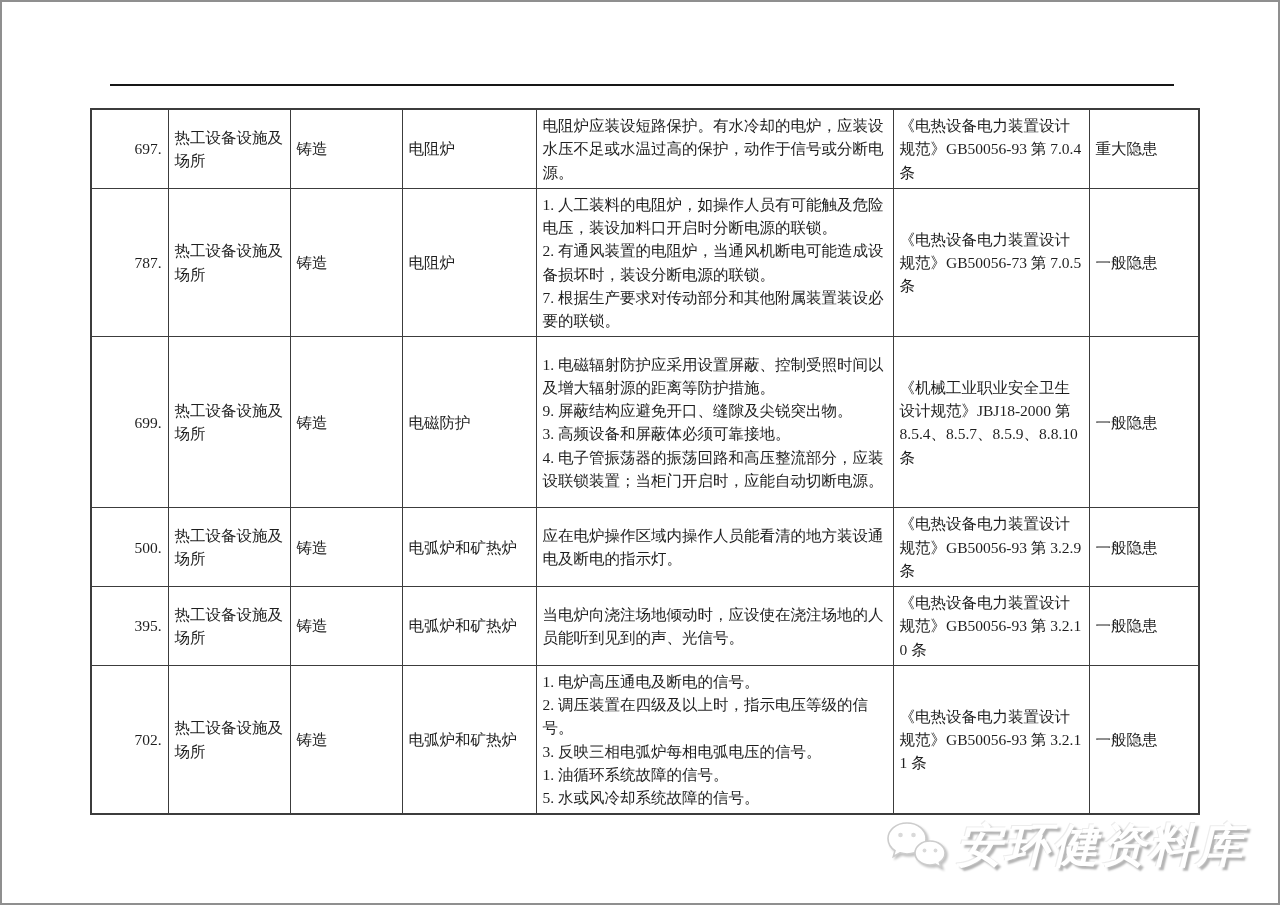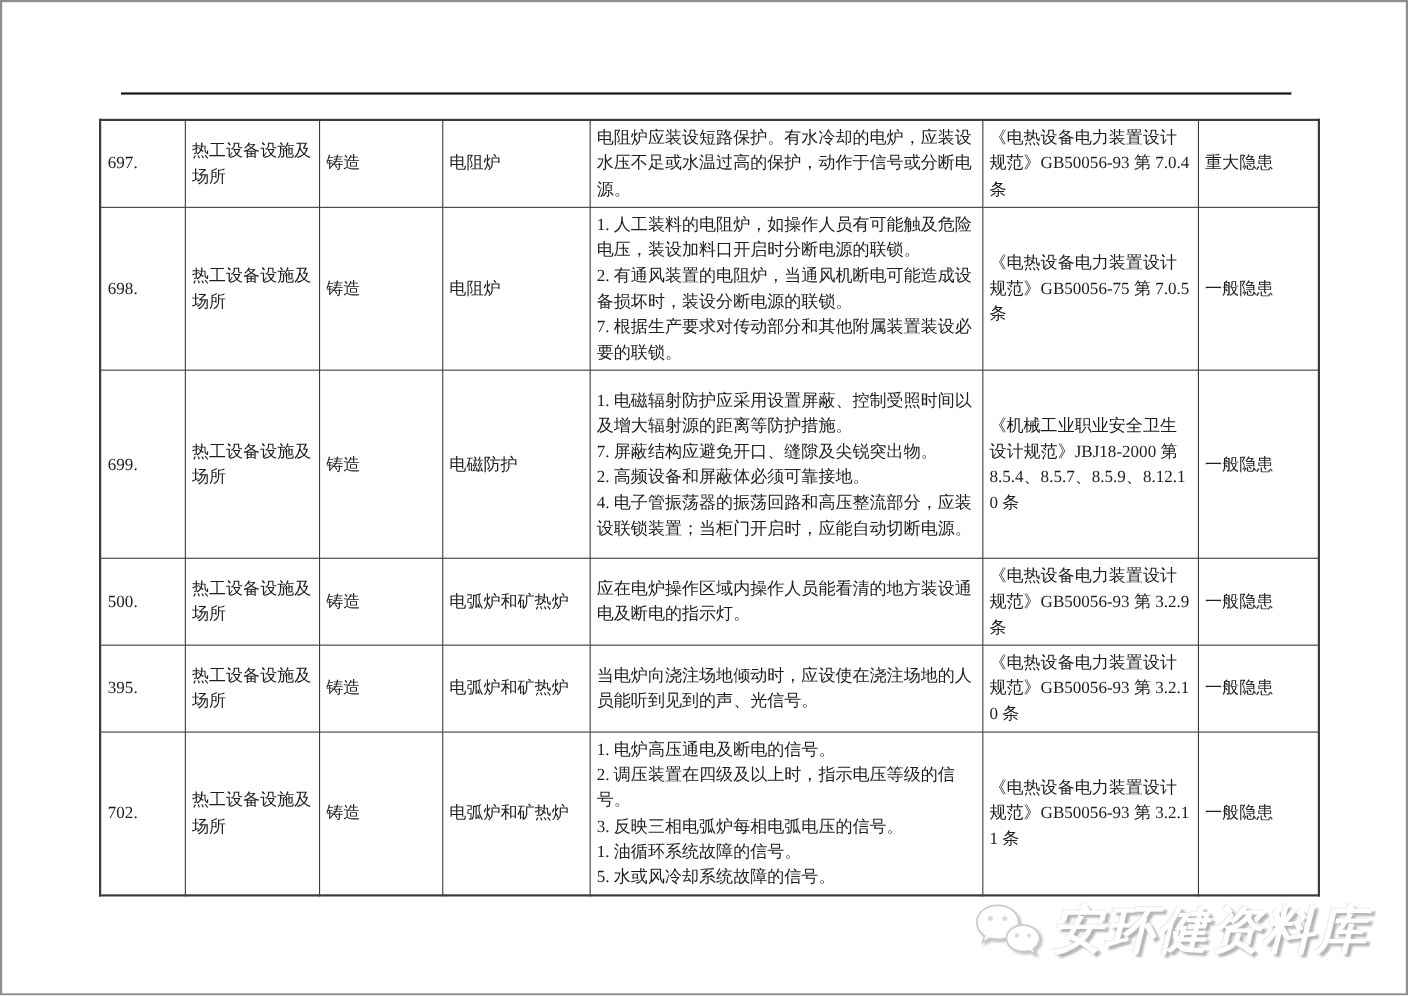--- a/index.html
+++ b/index.html
@@ -28,21 +28,21 @@
   }
   table.hazard td{
     border:1px solid #3c3c3c;
     vertical-align:middle;
     font-size:15.5px;
     line-height:1.5;
     padding:4px 6px;
     word-break:break-all;
   }
   table.hazard{border:2px solid #3c3c3c;}
-  td.c-no{text-align:left;padding:4px 2px;}
+  td.c-no{text-align:right;padding:4px 2px;}
   td.c-desc .line{margin:0;}
   tr.h-697{height:74px;}
   tr.h-698{height:144px;}
   tr.h-699{height:171px;}
   tr.h-700{height:69px;}
   tr.h-701{height:72px;}
   tr.h-702{height:144px;}
   .watermark{
     position:absolute;
     right:34px;bottom:26px;
@@ -87,44 +87,44 @@
       <td class="c-place">热工设备设施及场所</td>
       <td class="c-proc">铸造</td>
       <td class="c-equip">电阻炉</td>
       <td class="c-desc">
             <div class="line">电阻炉应装设短路保护。有水冷却的电炉，应装设水压不足或水温过高的保护，动作于信号或分断电源。</div>
           </td>
       <td class="c-basis">《电热设备电力装置设计规范》GB50056-93 第 7.0.4 条</td>
       <td class="c-level">重大隐患</td>
     </tr>
         <tr class="h-698">
-      <td class="c-no">698.</td>
+      <td class="c-no">787.</td>
       <td class="c-place">热工设备设施及场所</td>
       <td class="c-proc">铸造</td>
       <td class="c-equip">电阻炉</td>
       <td class="c-desc">
             <div class="line">1. 人工装料的电阻炉，如操作人员有可能触及危险电压，装设加料口开启时分断电源的联锁。</div>
             <div class="line">2. 有通风装置的电阻炉，当通风机断电可能造成设备损坏时，装设分断电源的联锁。</div>
             <div class="line">7. 根据生产要求对传动部分和其他附属装置装设必要的联锁。</div>
           </td>
-      <td class="c-basis">《电热设备电力装置设计规范》GB50056-75 第 7.0.5 条</td>
+      <td class="c-basis">《电热设备电力装置设计规范》GB50056-73 第 7.0.5 条</td>
       <td class="c-level">一般隐患</td>
     </tr>
         <tr class="h-699">
       <td class="c-no">699.</td>
       <td class="c-place">热工设备设施及场所</td>
       <td class="c-proc">铸造</td>
       <td class="c-equip">电磁防护</td>
       <td class="c-desc">
             <div class="line">1. 电磁辐射防护应采用设置屏蔽、控制受照时间以及增大辐射源的距离等防护措施。</div>
-            <div class="line">7. 屏蔽结构应避免开口、缝隙及尖锐突出物。</div>
-            <div class="line">2. 高频设备和屏蔽体必须可靠接地。</div>
+            <div class="line">9. 屏蔽结构应避免开口、缝隙及尖锐突出物。</div>
+            <div class="line">3. 高频设备和屏蔽体必须可靠接地。</div>
             <div class="line">4. 电子管振荡器的振荡回路和高压整流部分，应装设联锁装置；当柜门开启时，应能自动切断电源。</div>
           </td>
-      <td class="c-basis">《机械工业职业安全卫生设计规范》JBJ18-2000 第 8.5.4、8.5.7、8.5.9、8.12.10 条</td>
+      <td class="c-basis">《机械工业职业安全卫生设计规范》JBJ18-2000 第 8.5.4、8.5.7、8.5.9、8.8.10 条</td>
       <td class="c-level">一般隐患</td>
     </tr>
         <tr class="h-700">
       <td class="c-no">500.</td>
       <td class="c-place">热工设备设施及场所</td>
       <td class="c-proc">铸造</td>
       <td class="c-equip">电弧炉和矿热炉</td>
       <td class="c-desc">
             <div class="line">应在电炉操作区域内操作人员能看清的地方装设通电及断电的指示灯。</div>
           </td>

